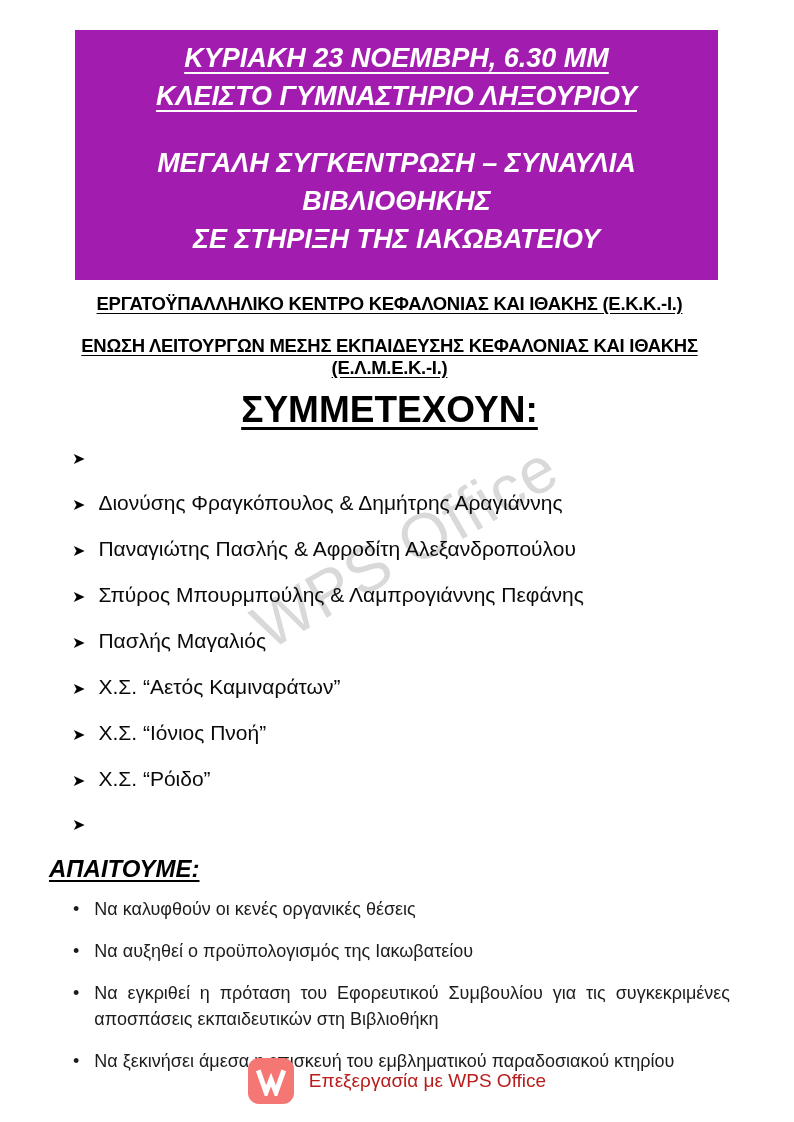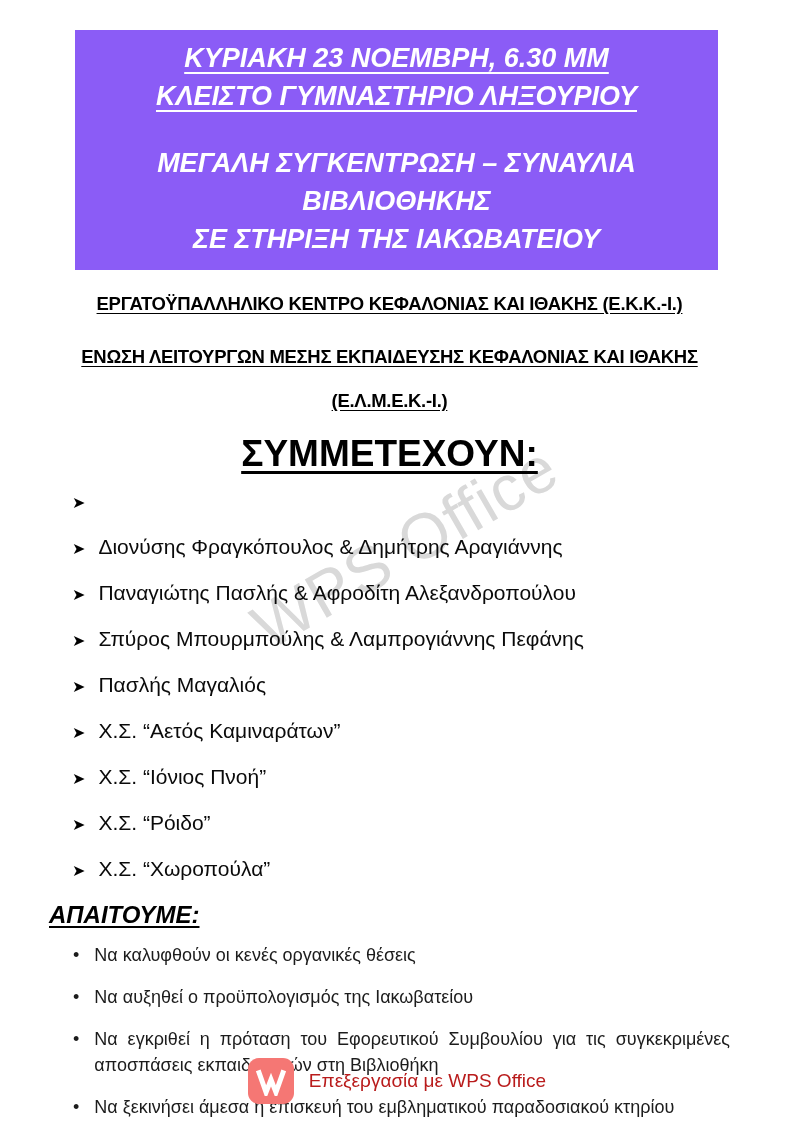--- a/index.html
+++ b/index.html
@@ -15,34 +15,34 @@
     font-size:64px; font-weight:400; letter-spacing:1px;
     color:#d9d9d9; transform:rotate(-30deg); transform-origin:center;
     z-index:0; white-space:nowrap; text-align:center; pointer-events:none;
   }
 
   .content { position:relative; z-index:1; }
 
   
   .banner {
     position:absolute; left:75px; top:30px; width:643px; box-sizing:border-box;
-    background:#8b5cf6; color:#ffffff; text-align:center;
+    background:#a21caf; color:#ffffff; text-align:center;
     font-weight:700; font-style:italic;
-    font-size:27px; line-height:38px; padding:9px 8px 12px;
+    font-size:27px; line-height:38px; padding:9px 8px 22px;
   }
   .banner .u { text-decoration:underline; text-decoration-thickness:2px; text-underline-offset:5px; }
   .banner .gap { height:29px; }
 
   .flow { padding:292px 64px 0 49px; }
 
   .org {
     text-align:center; font-weight:700; font-size:18.5px; line-height:24px;
     letter-spacing:-0.3px; text-decoration:underline; text-underline-offset:3px;
   }
-  .org-2 { margin-top:19px; line-height:44px; }
+  .org-2 { margin-top:19px; line-height:22px; }
 
   .participants-heading {
     text-align:center; font-weight:700; font-size:37px; line-height:44px;
     margin-top:9px; text-decoration:underline; text-decoration-thickness:3px; text-underline-offset:5px;
   }
 
   .participants { margin:15px 0 0 23px; }
   .p-item { display:flex; align-items:baseline; font-size:21px; line-height:24px; margin-bottom:20px; color:#0a0a0a; }
   .p-bullet { font-size:16px; margin-right:13px; font-style:normal; color:#000; flex:0 0 auto; }
 
@@ -126,21 +126,20 @@
             <span>Χ.Σ. “Ιόνιος Πνοή”</span>
           </div>
 
           <div class="p-item">
             <span class="p-bullet">➤</span>
             <span>Χ.Σ. “Ρόιδο”</span>
           </div>
 
           <div class="p-item">
             <span class="p-bullet">➤</span>
-            <span>Χ.Σ. “Χωροπούλα”</span>
           </div>
         </div>
 
       <div class="demands-heading">ΑΠΑΙΤΟΥΜΕ:</div>
 
       <div class="demands">
 
           <div class="d-item">
             <span class="d-bullet">•</span>
             <span class="d-text">Να καλυφθούν οι κενές οργανικές θέσεις</span>

